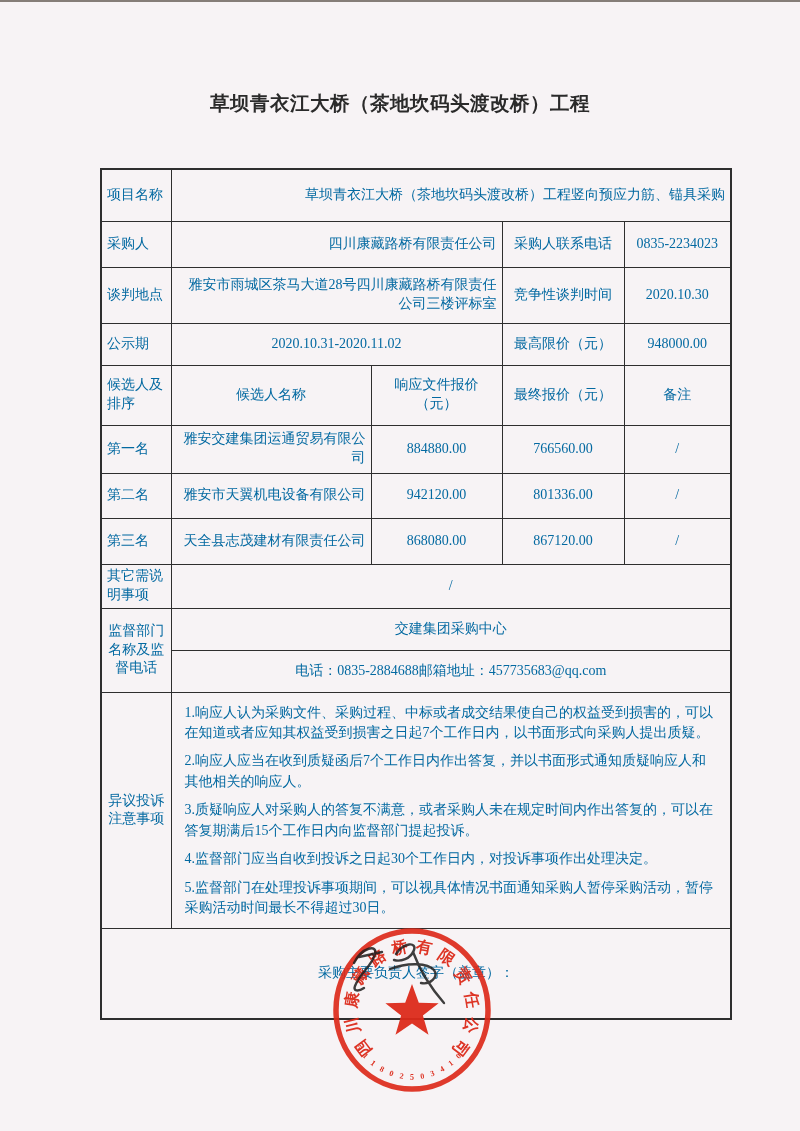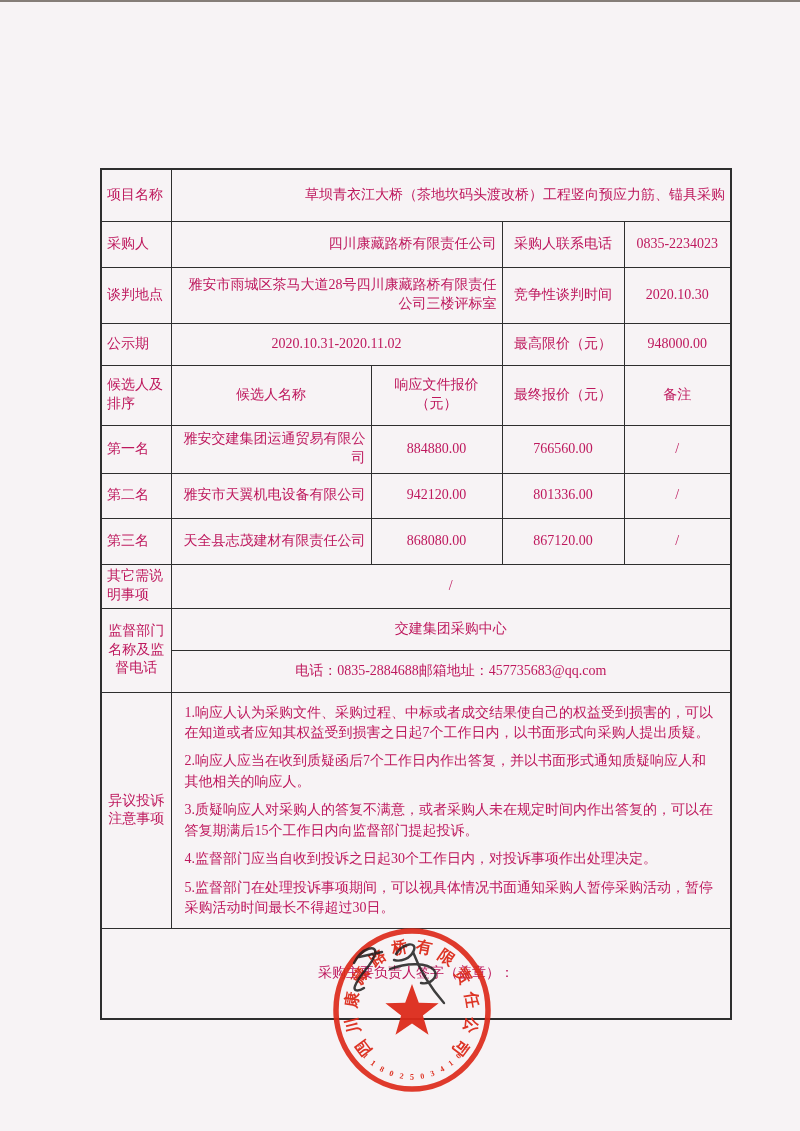--- a/index.html
+++ b/index.html
@@ -25,21 +25,21 @@
   .title-line.l1{top:90px;}
   .title-line.l2{top:132px;}
 
   table.result{
     position:absolute;left:100px;top:168px;width:630px;
     border-collapse:collapse;table-layout:fixed;
     border:2px solid #2e2e2e;
   }
   table.result td{
     border:1.5px solid #2e2e2e;
-    font-size:14px;line-height:1.35;color:#be185d;
+    font-size:14px;line-height:1.35;color:#0369a1;
     vertical-align:middle;padding:2px 5px;
     word-break:break-all;
   }
   td.lbl{text-align:left;padding:2px 2px 2px 5px;}
   td.lbl-c{text-align:center;padding:2px 2px;}
   td.left{text-align:right;padding:2px 8px;}
   td.cen{text-align:center;}
   td.notes-cell{vertical-align:middle;padding:8px 10px;}
   .note-p{margin:8px;text-align:left;line-height:1.46;}
   td.sign-cell{vertical-align:top;padding:22px 0 0 12px;text-align:center;}
@@ -47,20 +47,21 @@
   svg text{font-family:"Liberation Serif","DejaVu Serif",serif;}
   .stamp-svg{position:absolute;left:327px;top:925px;pointer-events:none;}
   .sig-svg{position:absolute;left:342px;top:933px;pointer-events:none;}
 </style>
 </head>
 <body>
 
 <div class="page">
   <div class="scan-edge"></div>
 
+  <h1 class="title-line l1">草坝青衣江大桥（茶地坎码头渡改桥）工程</h1>
 
   <table class="result">
     <colgroup>
       <col style="width:70px">
         <col style="width:200px">
         <col style="width:131px">
         <col style="width:122px">
         <col style="width:107px">
     </colgroup>
 

